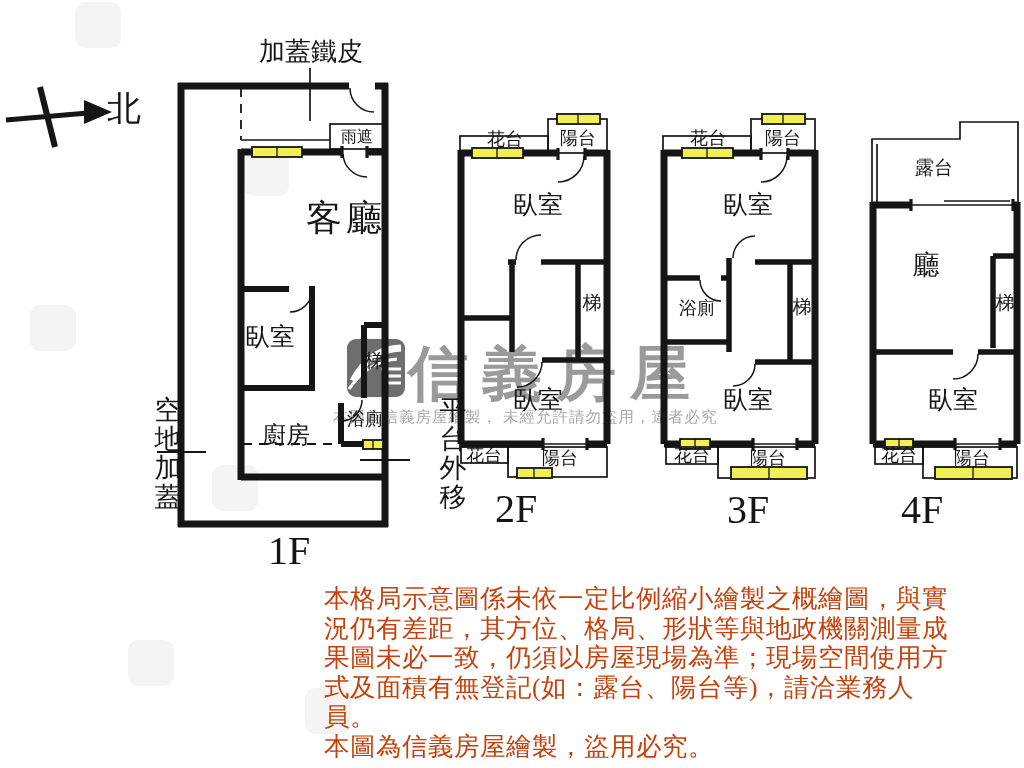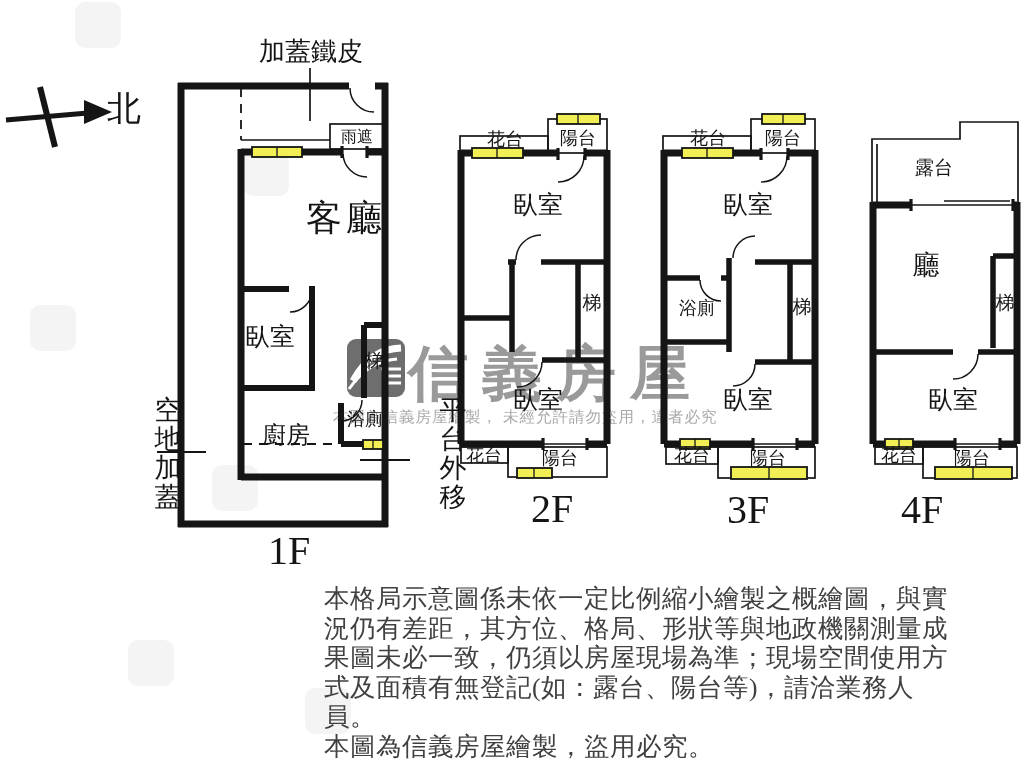--- a/index.html
+++ b/index.html
@@ -14,21 +14,21 @@
   .door{stroke:#151515;stroke-width:1.5;fill:none;}
   .dash{stroke:#151515;stroke-width:1.8;fill:none;stroke-dasharray:9 7;}
   .tick{stroke:#151515;stroke-width:3.2;}
   .winr{fill:#f2ef55;stroke:#151515;stroke-width:1.8;}
   .winl{stroke:#151515;stroke-width:1.3;}
   .lbl{position:absolute;z-index:4;white-space:nowrap;transform:translate(-50%,-50%);line-height:1.05;}
   .vlbl{position:absolute;z-index:4;width:30px;text-align:center;word-break:break-all;
         font-size:27px;line-height:29px;margin-left:28px;}
   .flbl{font-size:40px;}
   .disc{position:absolute;z-index:4;left:324px;top:584px;width:640px;
-        font-size:25.5px;line-height:29.5px;letter-spacing:0.5px;color:#404040;}
+        font-size:25.5px;line-height:29.5px;letter-spacing:0.5px;color:#c2410c;}
   .wm-brand{position:absolute;z-index:1;left:408px;top:334px;font-size:60px;font-weight:bold;
             color:#9a9a9a;letter-spacing:14px;white-space:nowrap;}
   .wm-note{position:absolute;z-index:1;left:333px;top:407px;font-size:15.5px;color:#a9a9a9;
            letter-spacing:1px;white-space:nowrap;}
   .wm-logo{position:absolute;z-index:1;left:347px;top:339px;width:58px;height:58px;
            background:#6e6e6e;border-radius:9px;}
   .faint{position:absolute;z-index:0;width:46px;height:46px;background:#222;
          border-radius:10px;opacity:0.05;}
 </style>
 </head>
@@ -195,21 +195,21 @@
   <div class="lbl" style="left:286px;top:436px;font-size:24px;">廚房</div>
   <div class="lbl flbl" style="left:289px;top:551px;">1F</div>
 
   <div class="lbl" style="left:505px;top:139px;font-size:18px;">花台</div>
   <div class="lbl" style="left:578px;top:138px;font-size:18px;">陽台</div>
   <div class="lbl" style="left:538px;top:205px;font-size:25px;">臥室</div>
   <div class="lbl" style="left:592px;top:303px;font-size:19px;">梯</div>
   <div class="lbl" style="left:538px;top:400px;font-size:25px;">臥室</div>
   <div class="lbl" style="left:484px;top:455px;font-size:18px;">花台</div>
   <div class="lbl" style="left:560px;top:458px;font-size:18px;">陽台</div>
-  <div class="lbl flbl" style="left:552px;top:509px;text-align:right;">2F</div>
+  <div class="lbl flbl" style="left:516px;top:509px;text-align:right;">2F</div>
 
   <div class="lbl" style="left:708px;top:138px;font-size:18px;">花台</div>
   <div class="lbl" style="left:783px;top:138px;font-size:18px;">陽台</div>
   <div class="lbl" style="left:748px;top:205px;font-size:25px;">臥室</div>
   <div class="lbl" style="left:697px;top:308px;font-size:18px;">浴廁</div>
   <div class="lbl" style="left:802px;top:307px;font-size:19px;">梯</div>
   <div class="lbl" style="left:748px;top:400px;font-size:25px;">臥室</div>
   <div class="lbl" style="left:692px;top:455px;font-size:18px;">花台</div>
   <div class="lbl" style="left:768px;top:458px;font-size:18px;">陽台</div>
   <div class="lbl flbl" style="left:748px;top:510px;">3F</div>

